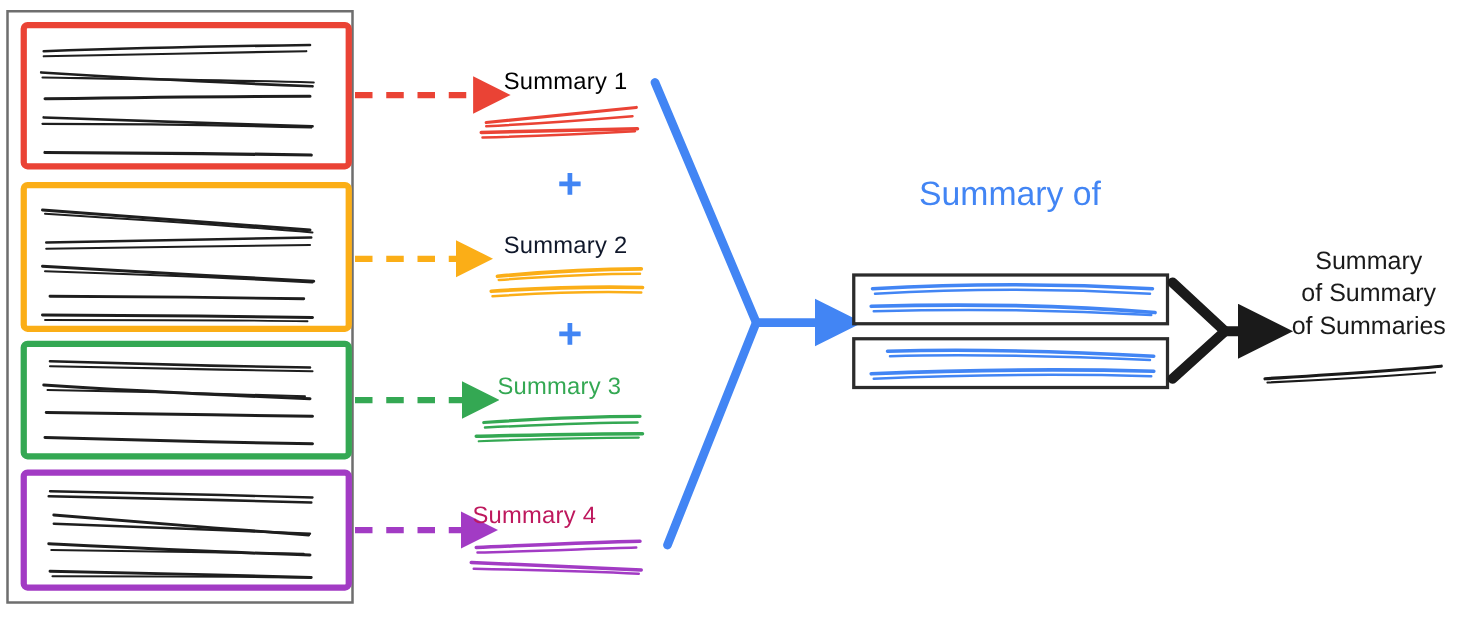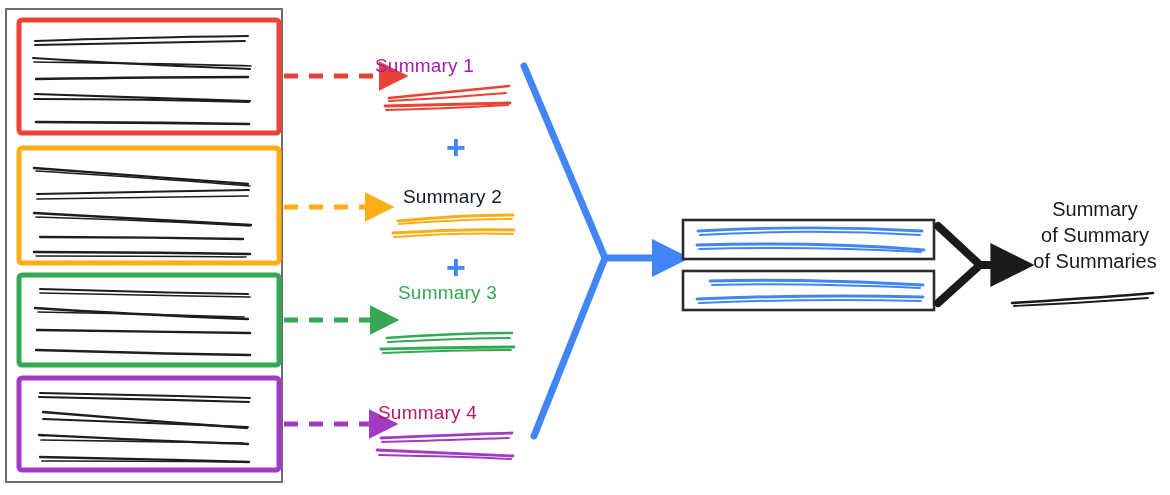--- a/index.html
+++ b/index.html
@@ -157,32 +157,33 @@
       <path d="M976,265 L1000,265" stroke="#1A1A1A" stroke-width="8" fill="none" marker-end="url(#ah-black)"></path>
     </g>
 
     <g stroke="#1A1A1A" fill="none" stroke-linecap="round">
       <path d="M1012,303 C1060,300 1110,297 1153,293" stroke-width="2.6"></path>
       <path d="M1014,306 C1060,304 1108,301 1148,298" stroke-width="1.8"></path>
     </g>
 
   </svg>
 
-  <div class="lbl sum-lbl" style="left:375px;top:55px;color:#a21caf;">Summary 1</div>
+  <div class="lbl sum-lbl" style="left:403px;top:55px;color:#000000;">Summary 1</div>
 
   <div class="lbl sum-lbl" style="left:403px;top:186px;color:#0f172a;">Summary 2</div>
 
-  <div class="lbl sum-lbl" style="left:398px;top:282px;color:#34A853;">Summary 3</div>
+  <div class="lbl sum-lbl" style="left:398px;top:299px;color:#34A853;">Summary 3</div>
 
   <div class="lbl sum-lbl" style="left:378px;top:402px;color:#be185d;">Summary 4</div>
 
   <div class="lbl" style="left:446px;top:130px;font-size:34px;font-weight:700;color:#4285F4;line-height:34px;">+</div>
   <div class="lbl" style="left:446px;top:250px;font-size:34px;font-weight:700;color:#4285F4;line-height:34px;">+</div>
 
   <div class="lbl sos-title" style="left:678px;top:139px;color:#4285F4;">
+    <div>Summary of</div>
   </div>
 
   <div class="lbl final-lbl" style="left:1000px;top:196px;">
     <div>Summary</div>
     <div>of Summary</div>
     <div>of Summaries</div>
   </div>
 
 </div>
 

